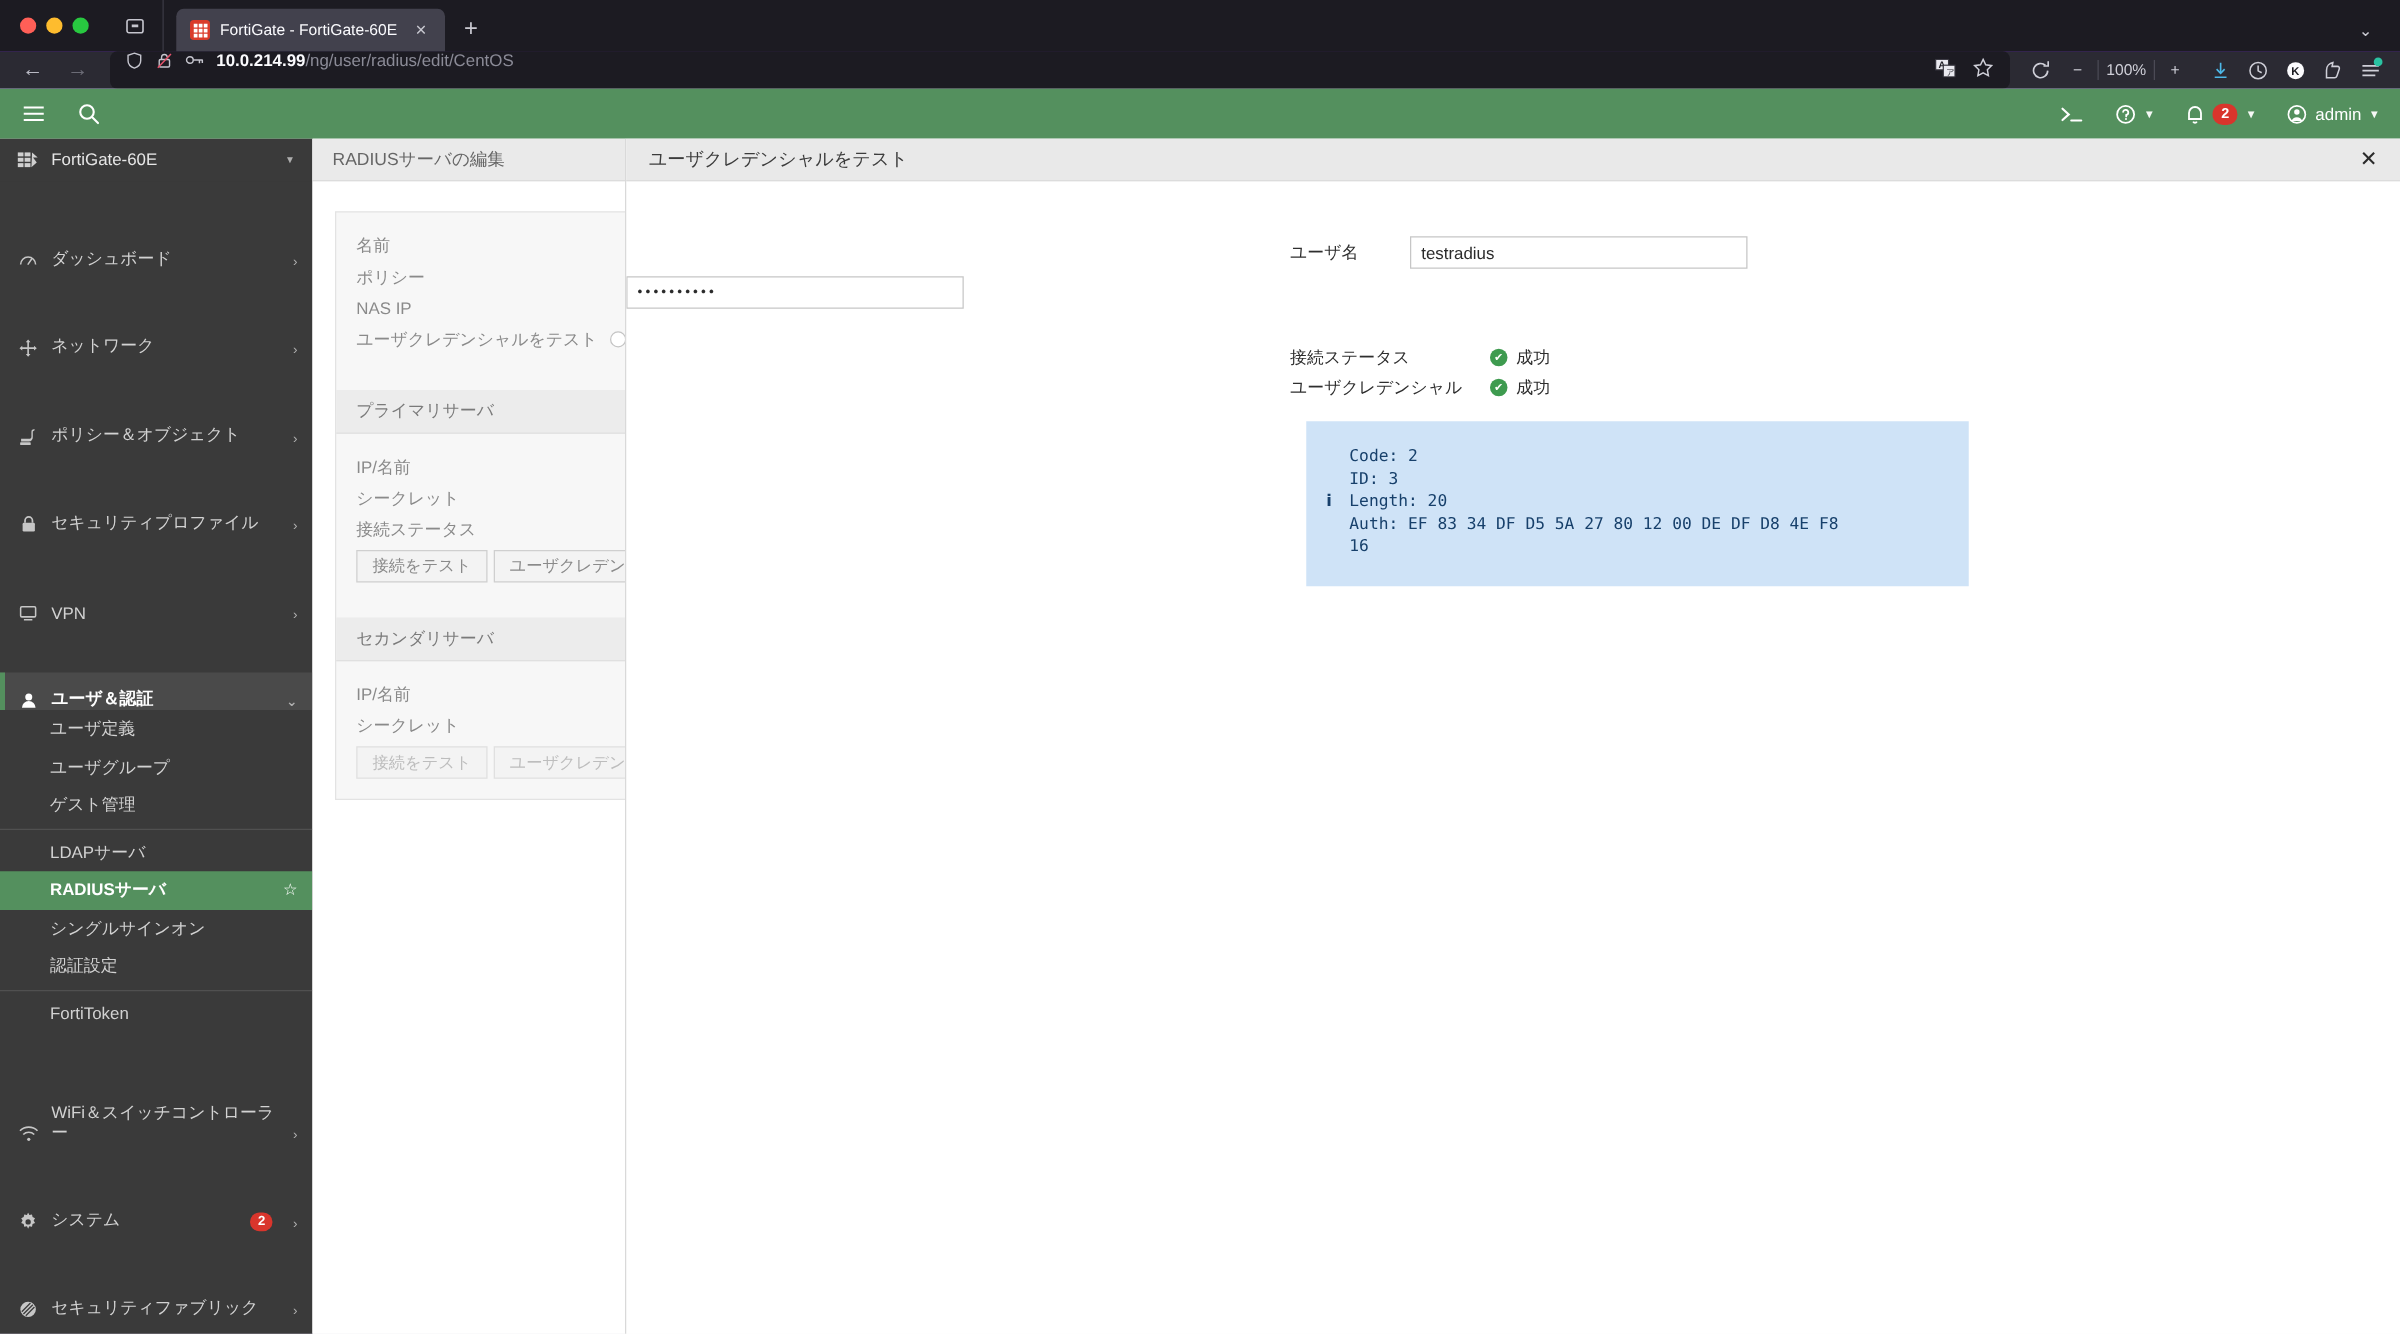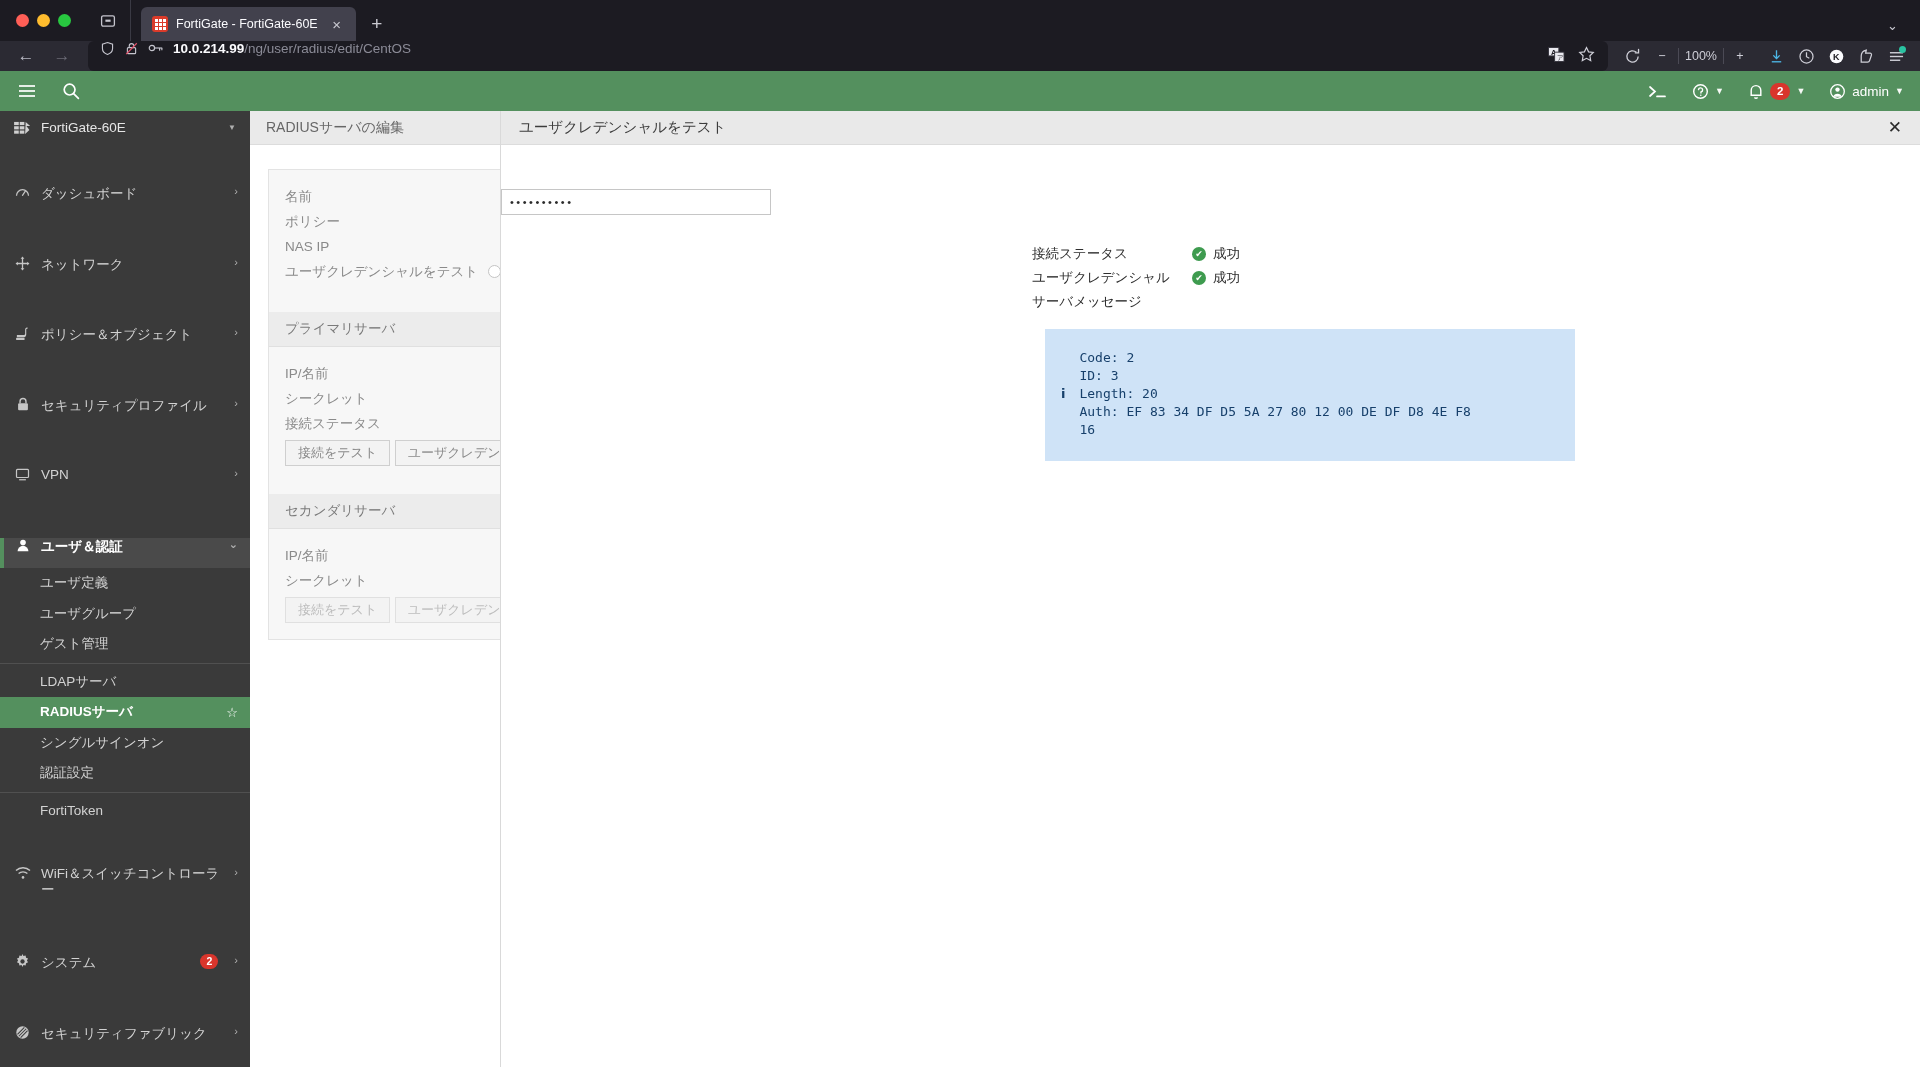--- a/index.html
+++ b/index.html
@@ -87,21 +87,21 @@
     width: 250px; background: #3a3a3a; color: #d4d4d4; display:flex; flex-direction: column;
     flex:none; font-size: 13.5px;
   }
   .fg-model {
     height: 34px; display:flex; align-items:center; gap: 10px; padding: 0 14px 0 14px;
     color:#e6e6e6; font-size:13.5px; border-bottom: 1px solid #3a3a3a;
   }
   .fg-model .caret { margin-left:auto; color:#b5b5b5; font-size:8px; }
   .nav-scroll { flex: 1; overflow: hidden; }
   .nav-item {
-    height: 30.5px; display: flex; align-items: flex-start; gap: 10px; padding: 0 12px 0 14px;
+    height: 30.5px; display: flex; align-items: flex-end; gap: 10px; padding: 0 12px 0 14px;
     color: #d2d2d2; position: relative; white-space: nowrap; margin-top: 40px;
   }
   .nav-item .ico { width: 17px; display:flex; align-items:center; justify-content:center; flex:none; color:#c6c6c6; }
   .nav-item .lbl { flex:1; overflow:hidden; }
   .nav-item .arrow { color:#b0b0b0; font-size: 11px; flex:none; }
   .nav-item.active-parent { background: #4a4a4a; color:#fff; font-weight: bold; }
   .nav-item.active-parent::before {
     content:""; position:absolute; left:0; top:0; bottom:0; width:4px; background:#54905e;
   }
   .nav-item.two-line { height: 48px; }
@@ -593,42 +593,43 @@
         </div>
 
         <div class="dialog">
           <div class="dlg-header">
             <span>ユーザクレデンシャルをテスト</span>
             <span class="dlg-close">✕</span>
           </div>
 
           <div class="dlg-body">
             <div class="form-row">
+              <span class="form-label">ユーザ名</span>
+              <span class="form-input">testradius</span>
+            </div>
+            <div class="form-row">
               <span class="form-input">
                 <span class="pwd-dots">••••••••••</span>
               </span>
             </div>
 
             <div class="status-block">
               <div class="status-row">
                 <span class="status-label">接続ステータス</span>
                 <span class="status-val">
                   <span class="check-ico">✔</span>
                   <span>成功</span>
                 </span>
               </div>
               <div class="status-row">
                 <span class="status-label">ユーザクレデンシャル</span>
                 <span class="status-val">
                   <span class="check-ico">✔</span>
                   <span>成功</span>
                 </span>
-              </div>
-              <div class="status-row">
-                <span class="status-label">サーバメッセージ</span>
               </div>
             </div>
 
             <div class="msg-box">
               <span class="msg-ico">i</span>
               <span class="msg-text">Code: 2
 ID: 3
 Length: 20
 Auth: EF 83 34 DF D5 5A 27 80 12 00 DE DF D8 4E F8
 16</span>

